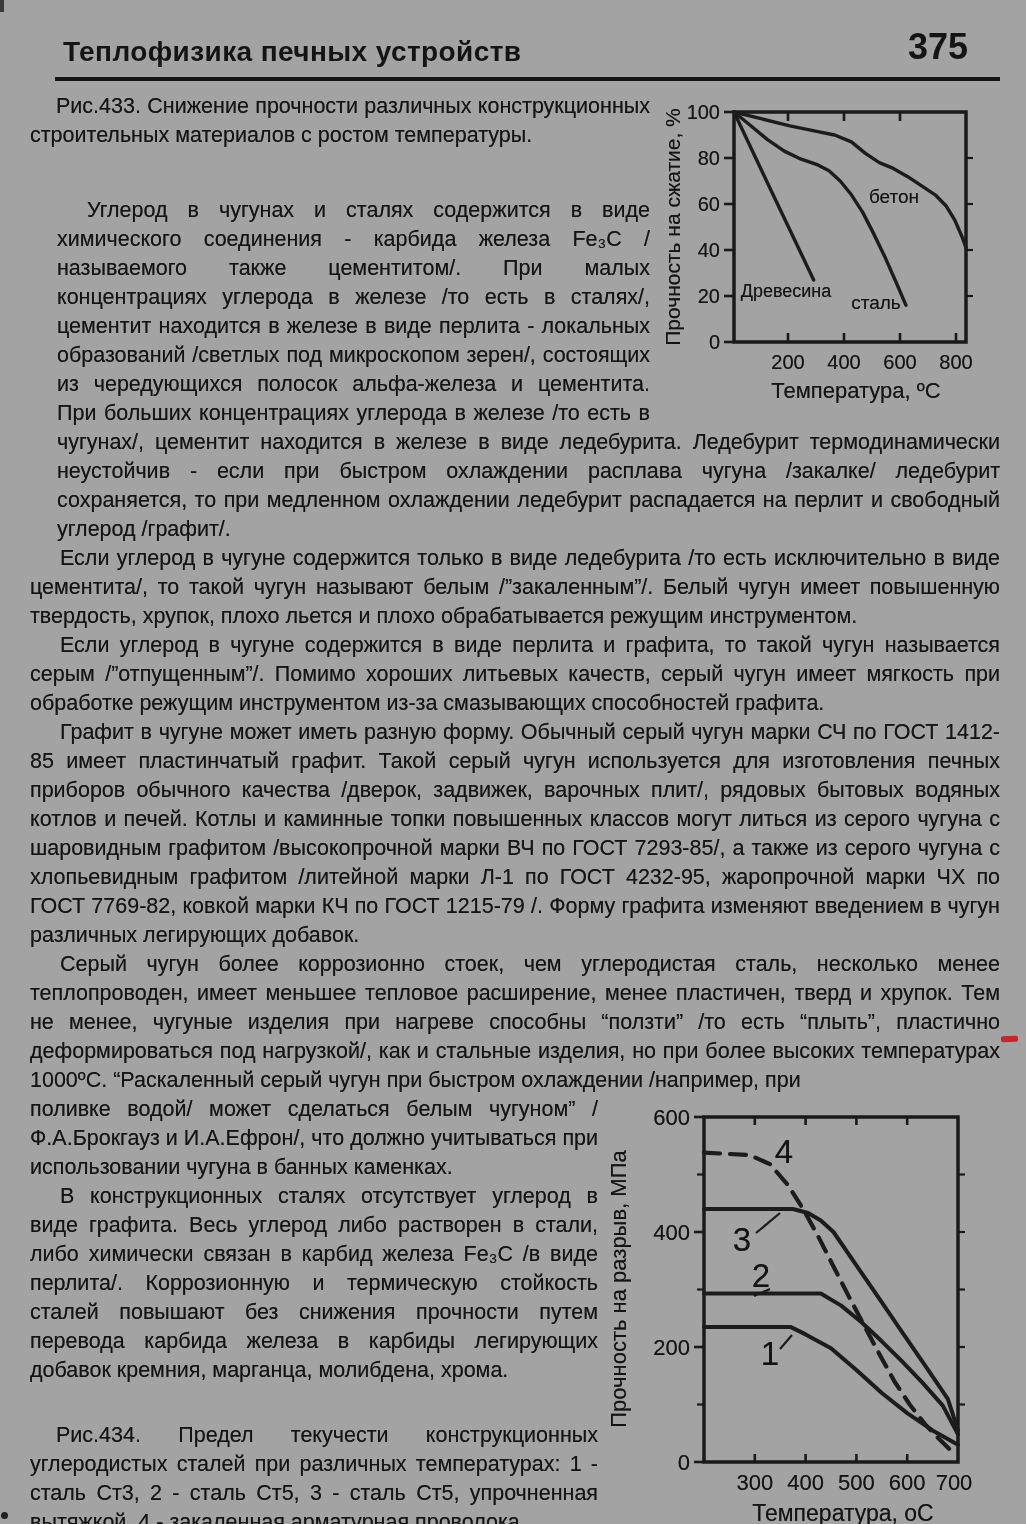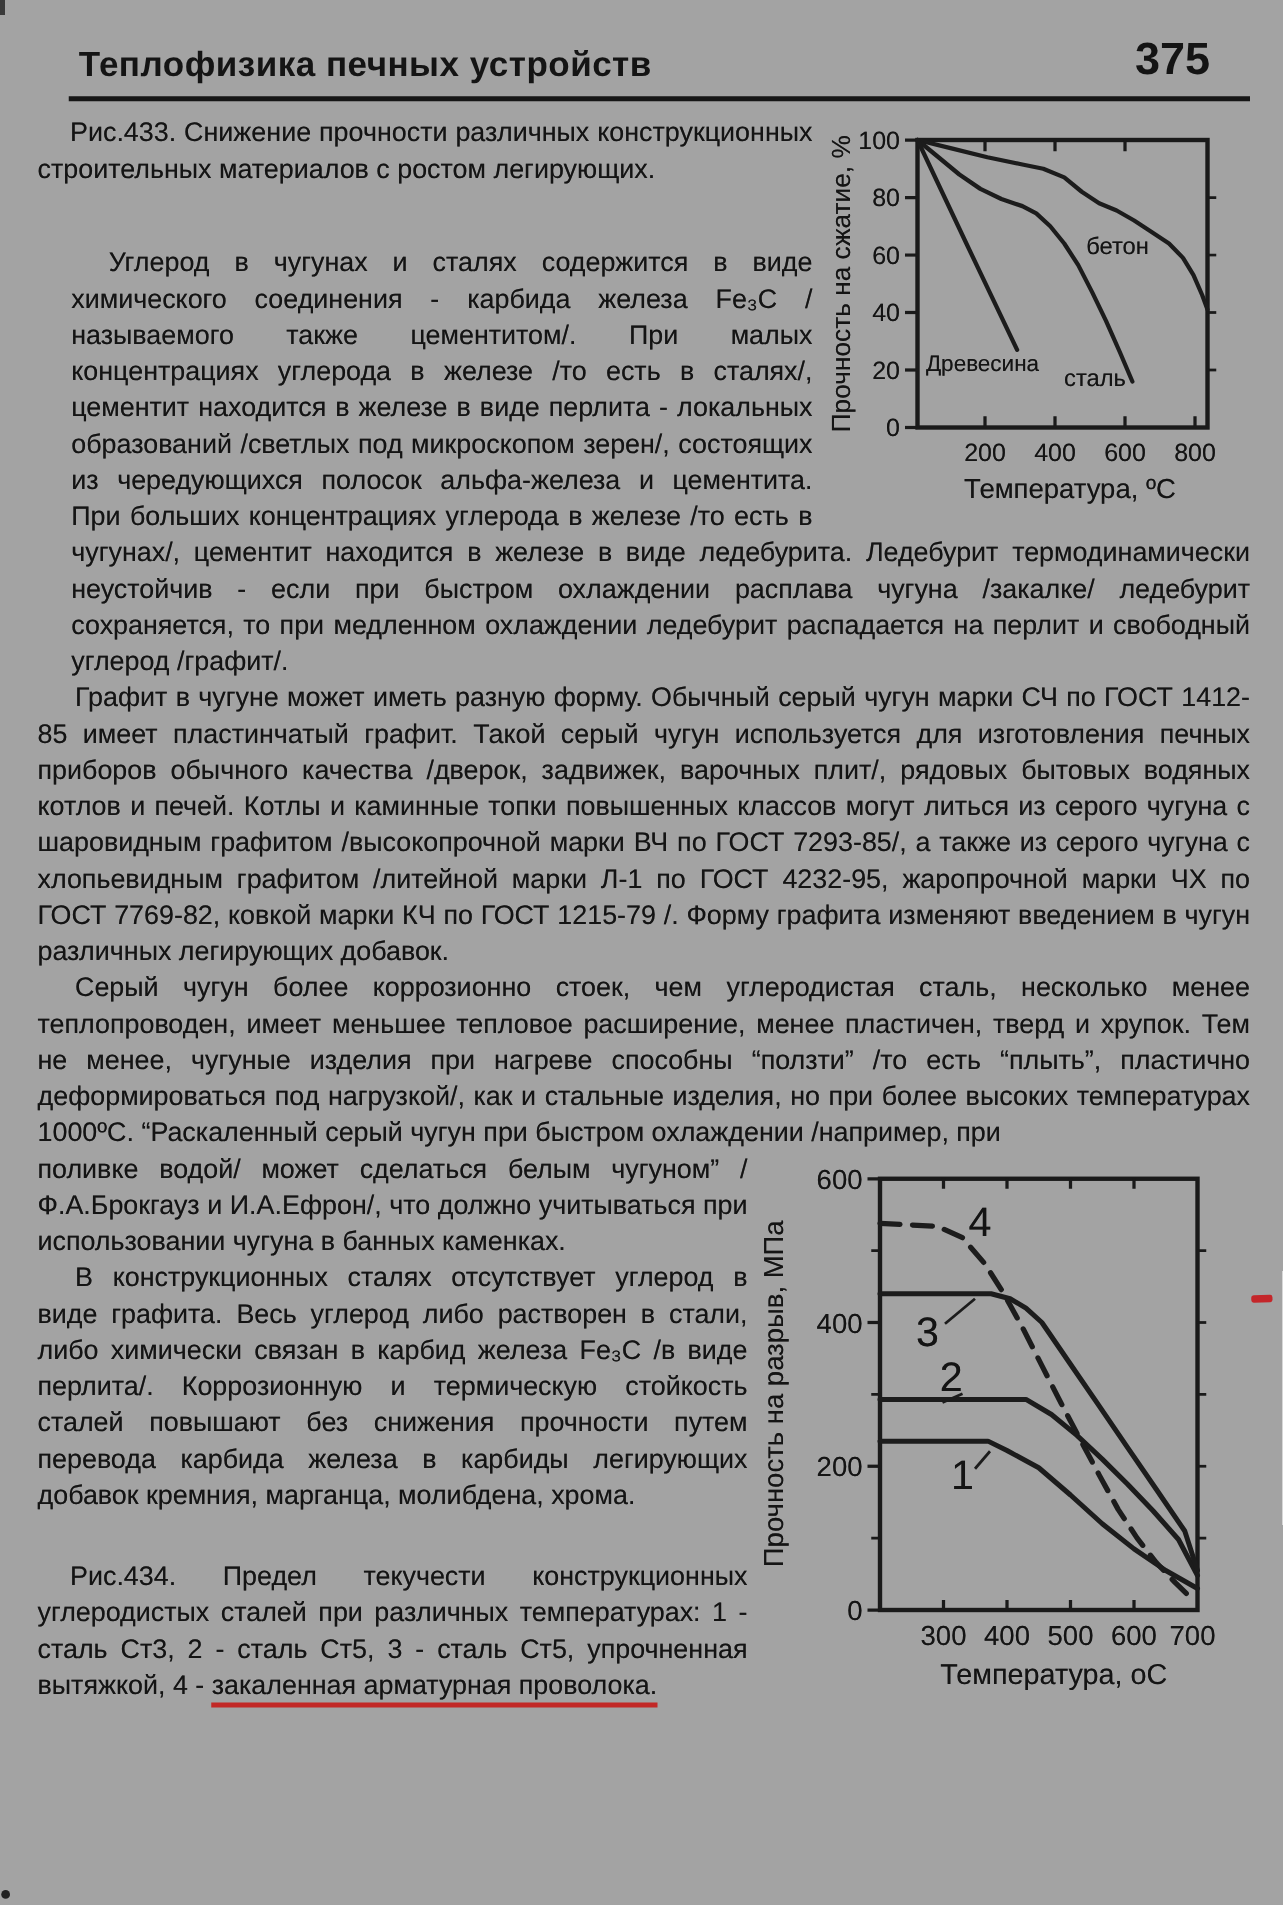--- a/index.html
+++ b/index.html
@@ -105,23 +105,25 @@
         <polyline class="curve" points="70.0,20.0 98.0,26.9 125.9,33.8 153.9,39.6 170.6,43.0 187.4,49.9 201.4,61.4 215.3,70.6 229.3,76.4 243.3,84.4 257.3,93.6 271.2,102.8 282.4,114.3 290.8,128.1 297.8,144.2 302.0,155.7"></polyline>
         <polyline class="curve" points="70.0,20.0 86.8,33.8 103.5,47.6 120.3,59.1 137.1,67.2 153.9,72.9 165.0,78.7 176.2,89.0 187.4,102.8 198.6,120.1 209.8,141.9 220.9,164.9 232.1,190.2 241.9,213.2"></polyline>
         <polyline class="curve" points="70.0,20.0 109.1,102.8 149.7,187.9"></polyline>
 
         <text x="230" y="111" font-size="19" text-anchor="middle">бетон</text>
         <text x="212" y="217" font-size="19" text-anchor="middle">сталь</text>
         <text x="122" y="205" font-size="18" text-anchor="middle">Древесина</text>
       </svg>
     </div>
 
-    <p class="caption" id="cap433">Рис.433. Снижение прочности различных конструкционных строительных материалов с ростом легирующих.</p>
+    <p class="caption" id="cap433">Рис.433. Снижение прочности различных конструкционных строительных материалов с ростом температуры.</p>
 
     <p class="para" id="p1">Углерод в чугунах и сталях содержится в виде химического соединения - карбида железа Fe₃C /называемого также цементитом/. При малых концентрациях углерода в железе /то есть в сталях/, цементит находится в железе в виде перлита - локальных образований /светлых под микроскопом зерен/, состоящих из чередующихся полосок альфа-железа и цементита. При больших концентрациях углерода в железе /то есть в чугунах/, цементит находится в железе в виде ледебурита. Ледебурит термодинамически неустойчив - если при быстром охлаждении расплава чугуна /закалке/ ледебурит сохраняется, то при медленном охлаждении ледебурит распадается на перлит и свободный углерод /графит/.</p>
+    <p class="para">Если углерод в чугуне содержится только в виде ледебурита /то есть исключительно в виде цементита/, то такой чугун называют белым /”закаленным”/. Белый чугун имеет повышенную твердость, хрупок, плохо льется и плохо обрабатывается режущим инструментом.</p>
+    <p class="para">Если углерод в чугуне содержится в виде перлита и графита, то такой чугун называется серым /”отпущенным”/. Помимо хороших литьевых качеств, серый чугун имеет мягкость при обработке режущим инструментом из-за смазывающих способностей графита.</p>
     <p class="para">Графит в чугуне может иметь разную форму. Обычный серый чугун марки СЧ по ГОСТ 1412-85 имеет пластинчатый графит. Такой серый чугун используется для изготовления печных приборов обычного качества /дверок, задвижек, варочных плит/, рядовых бытовых водяных котлов и печей. Котлы и каминные топки повышенных классов могут литься из серого чугуна с шаровидным графитом /высокопрочной марки ВЧ по ГОСТ 7293-85/, а также из серого чугуна с хлопьевидным графитом /литейной марки Л-1 по ГОСТ 4232-95, жаропрочной марки ЧХ по ГОСТ 7769-82, ковкой марки КЧ по ГОСТ 1215-79 /. Форму графита изменяют введением в чугун различных легирующих добавок.</p>
     <p class="para">Серый чугун более коррозионно стоек, чем углеродистая сталь, несколько менее теплопроводен, имеет меньшее тепловое расширение, менее пластичен, тверд и хрупок. Тем не менее, чугуные изделия при нагреве способны “ползти” /то есть “плыть”, пластично деформироваться под нагрузкой/, как и стальные изделия, но при более высоких температурах 1000ºС. “Раскаленный серый чугун при быстром охлаждении /например, при</p>
 
     <div class="fig434wrap">
       <svg width="392" height="430" viewBox="0 0 392 430">
         <rect class="axis" x="96" y="20" width="254" height="345"></rect>
 
         <line class="tick" x1="86" y1="20" x2="96" y2="20"></line>
         <line class="tick" x1="86" y1="135" x2="96" y2="135"></line>
         <line class="tick" x1="86" y1="250" x2="96" y2="250"></line>

